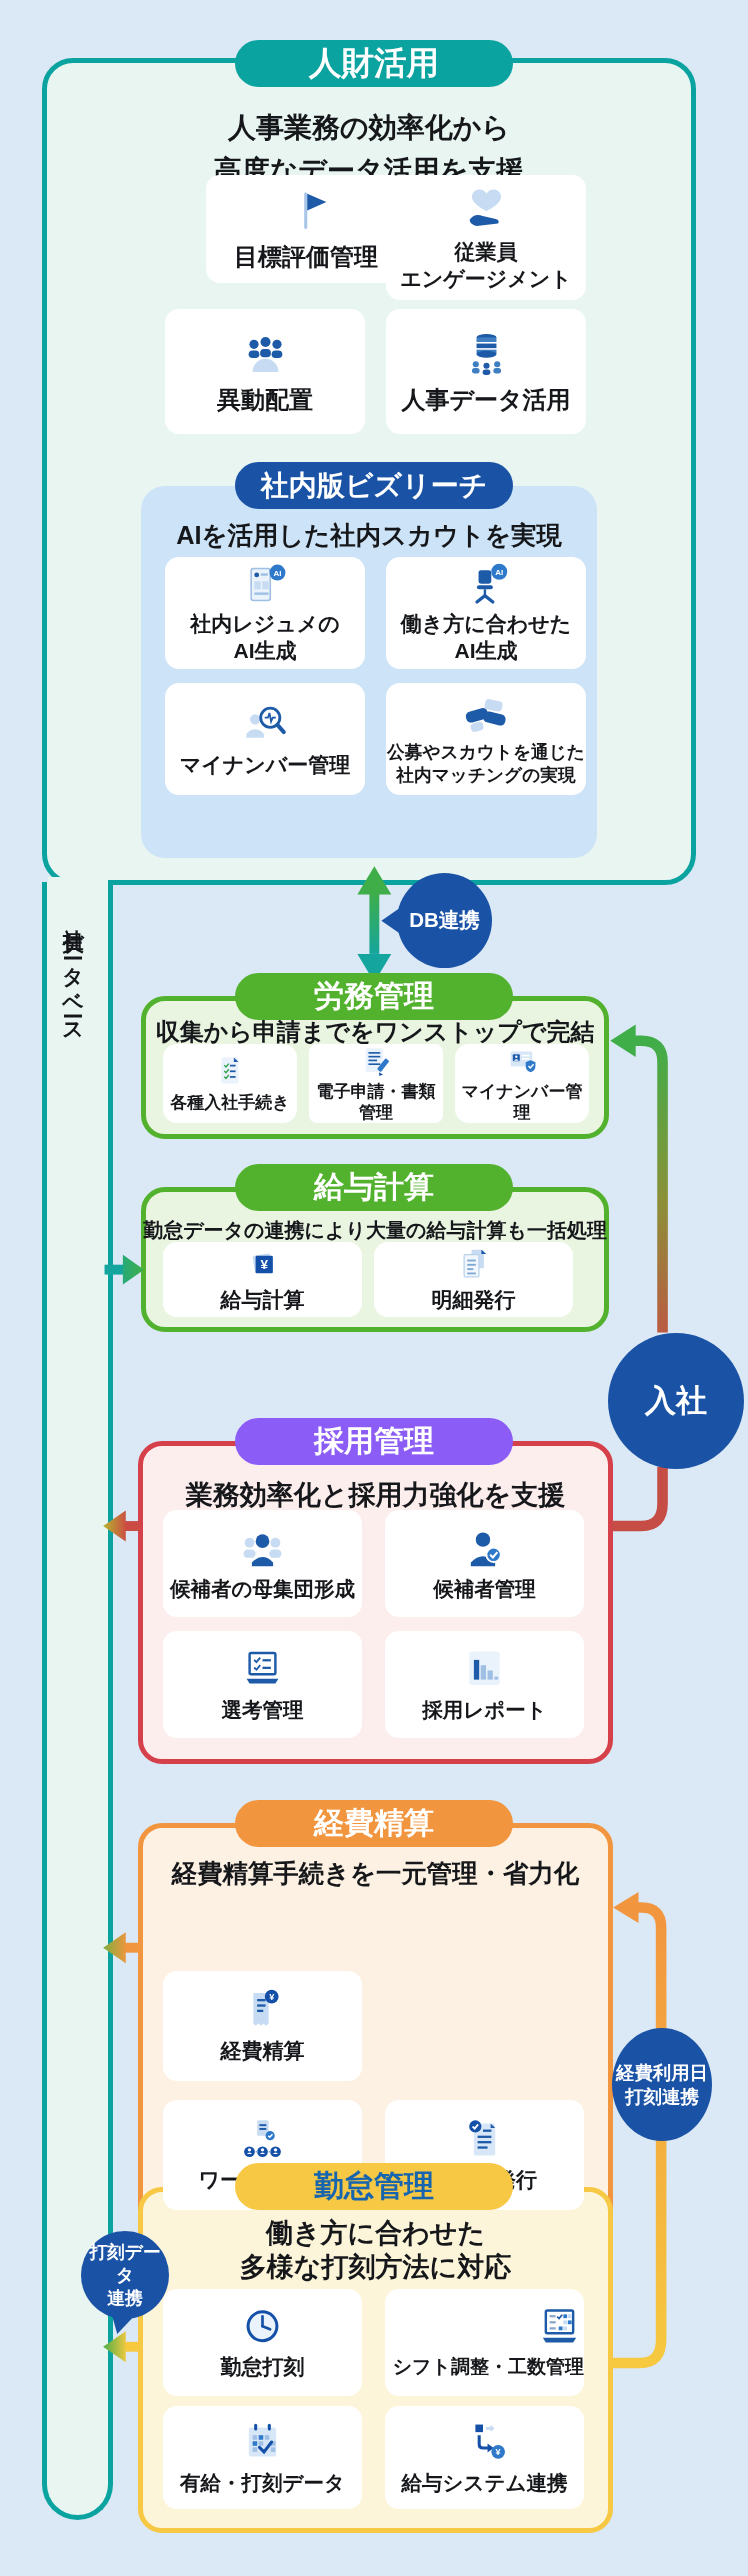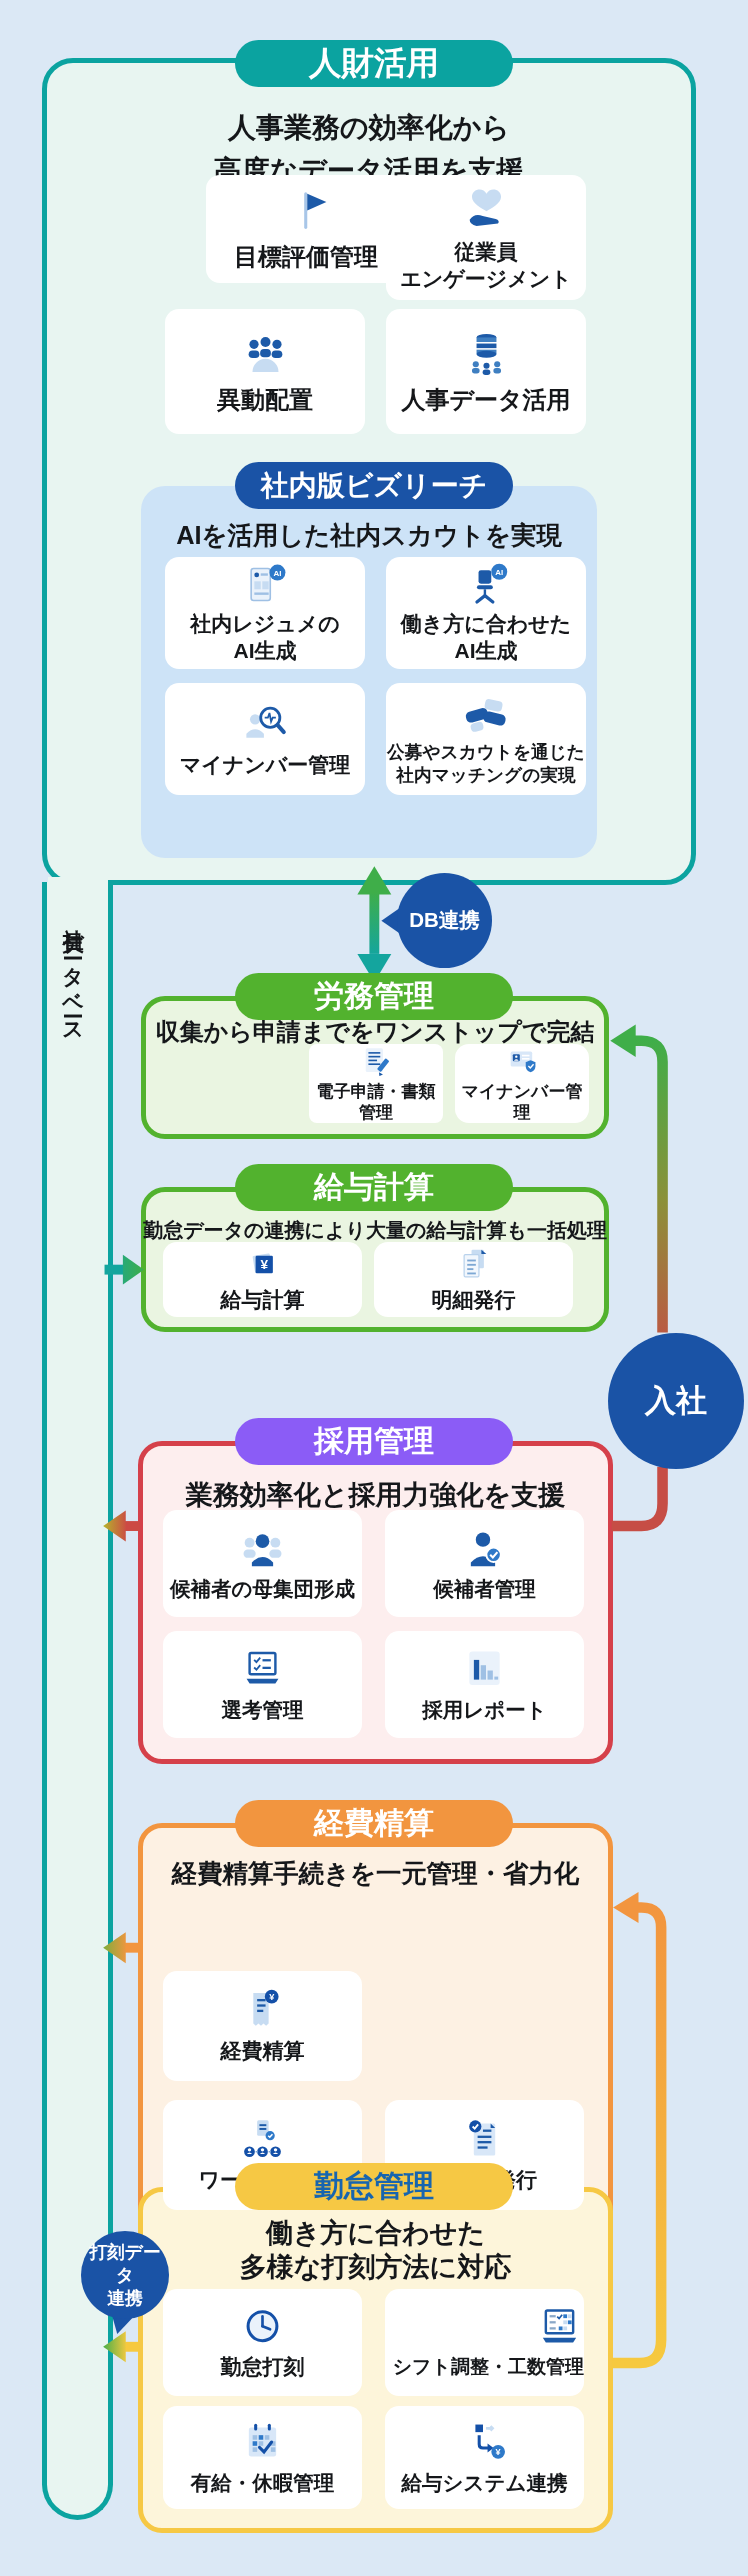--- a/index.html
+++ b/index.html
@@ -260,20 +260,33 @@
   </div>
 
   <div class="panel panel-romu"></div>
   <div class="pill pill-romu">
     <span>労務管理</span>
   </div>
   <div class="sec-desc" style="left:141px;top:1016px;width:468px;font-size:24px;">
     <span>収集から申請までをワンストップで完結</span>
   </div>
 
+  <div class="card" style="left:163px;top:1044px;width:134px;height:79px;font-size:17px;gap:4.2px;">
+    <svg class="icon" width="37" height="34" viewBox="0 0 64 60">
+      <rect x="16" y="6" width="30" height="46" rx="3" fill="#eaf2fb"></rect>
+      <path d="M38 6 L46 14 L38 14 Z" fill="#1d5aa8"></path>
+      <path d="M21 20 l3 3 l5 -6" stroke="#36a14e" stroke-width="2.5" fill="none"></path>
+        <rect x="31" y="19" width="10" height="3" fill="#1d5aa8"></rect>
+      <path d="M21 30 l3 3 l5 -6" stroke="#36a14e" stroke-width="2.5" fill="none"></path>
+        <rect x="31" y="29" width="10" height="3" fill="#1d5aa8"></rect>
+      <path d="M21 40 l3 3 l5 -6" stroke="#36a14e" stroke-width="2.5" fill="none"></path>
+        <rect x="31" y="39" width="10" height="3" fill="#1d5aa8"></rect>
+    </svg>
+    <span class="lbl">各種入社手続き</span>
+  </div>
 
   <div class="card" style="left:309px;top:1044px;width:134px;height:79px;font-size:17px;gap:4.2px;border-radius:8px;">
     <svg class="icon" width="37" height="34" viewBox="0 0 64 60">
       <rect x="12" y="8" width="32" height="44" rx="3" fill="#eaf2fb"></rect>
       <rect x="17" y="15" width="22" height="3" fill="#1d5aa8"></rect>
         <rect x="17" y="22" width="22" height="3" fill="#1d5aa8"></rect>
       <rect x="17" y="29" width="16" height="3" fill="#1d5aa8"></rect>
         <rect x="17" y="36" width="22" height="3" fill="#1d5aa8"></rect>
       <rect x="40" y="26" width="9" height="26" rx="2" fill="#2e79c9" transform="rotate(38 44 39)"></rect>
       <path d="M36 53 L44 56 L38 60 Z" fill="#1d5aa8" transform="rotate(10 40 56)"></path>
@@ -431,20 +444,24 @@
       <rect x="30" y="16" width="11" height="3" fill="#1d5aa8"></rect>
       <rect x="23" y="24" width="18" height="3" fill="#1d5aa8"></rect>
         <rect x="23" y="31" width="18" height="3" fill="#1d5aa8"></rect>
       <rect x="23" y="38" width="13" height="3" fill="#1d5aa8"></rect>
       <circle cx="20" cy="12" r="8" fill="#1450a8"></circle>
       <path d="M16.5 12 l2.7 2.7 l4.5 -5.4" stroke="#fff" stroke-width="2.4" fill="none"></path>
     </svg>
     <span class="lbl">請求書発行</span>
   </div>
 
+  <div class="badge badge-keihi">
+    <span>経費利用日</span>
+    <span>打刻連携</span>
+  </div>
 
   <div class="panel panel-kintai"></div>
   <div class="pill pill-kintai">
     <span>勤怠管理</span>
   </div>
   <div class="sec-desc" style="left:138px;top:2217px;width:475px;font-size:27px;line-height:1.25;">
     <span style="display:block">働き方に合わせた</span>
     <span style="display:block">多様な打刻方法に対応</span>
   </div>
 
@@ -483,21 +500,21 @@
       <rect x="19" y="20" width="6" height="6" fill="#9fc0e4"></rect>
         <rect x="27" y="20" width="6" height="6" fill="#2e79c9"></rect>
         <rect x="35" y="20" width="6" height="6" fill="#9fc0e4"></rect>
       <rect x="19" y="28" width="6" height="6" fill="#2e79c9"></rect>
         <rect x="27" y="28" width="6" height="6" fill="#9fc0e4"></rect>
         <rect x="43" y="28" width="6" height="6" fill="#9fc0e4"></rect>
       <rect x="19" y="36" width="6" height="6" fill="#9fc0e4"></rect>
         <rect x="43" y="36" width="6" height="6" fill="#9fc0e4"></rect>
       <path d="M28 36 l6 6 l10 -13" stroke="#1450a8" stroke-width="4" fill="none" stroke-linecap="round"></path>
     </svg>
-    <span class="lbl">有給・休暇管理</span>
+    <span class="lbl">有給・打刻データ</span>
   </div>
 
   <div class="card" style="left:385px;top:2406px;width:199px;height:103px;font-size:20.5px;gap:5.7px;">
     <svg class="icon" width="49" height="44" viewBox="0 0 64 58" style="font-size:29px">
       <rect x="20" y="6" width="10" height="10" fill="#1450a8"></rect>
       <path d="M43 11 h-9" stroke="#c7dcf2" stroke-width="3.5"></path>
         <path d="M37 11 l6 0 m-3 -3 l3 3 l-3 3" stroke="#c7dcf2" stroke-width="3" fill="none"></path>
       <path d="M25 20 v12 q0 5 5 5 h7" stroke="#1450a8" stroke-width="4" fill="none"></path>
       <path d="M36 31 l8 6 l-8 6 Z" fill="#1450a8"></path>
       <circle cx="50" cy="42" r="9" fill="#2e79c9"></circle>

